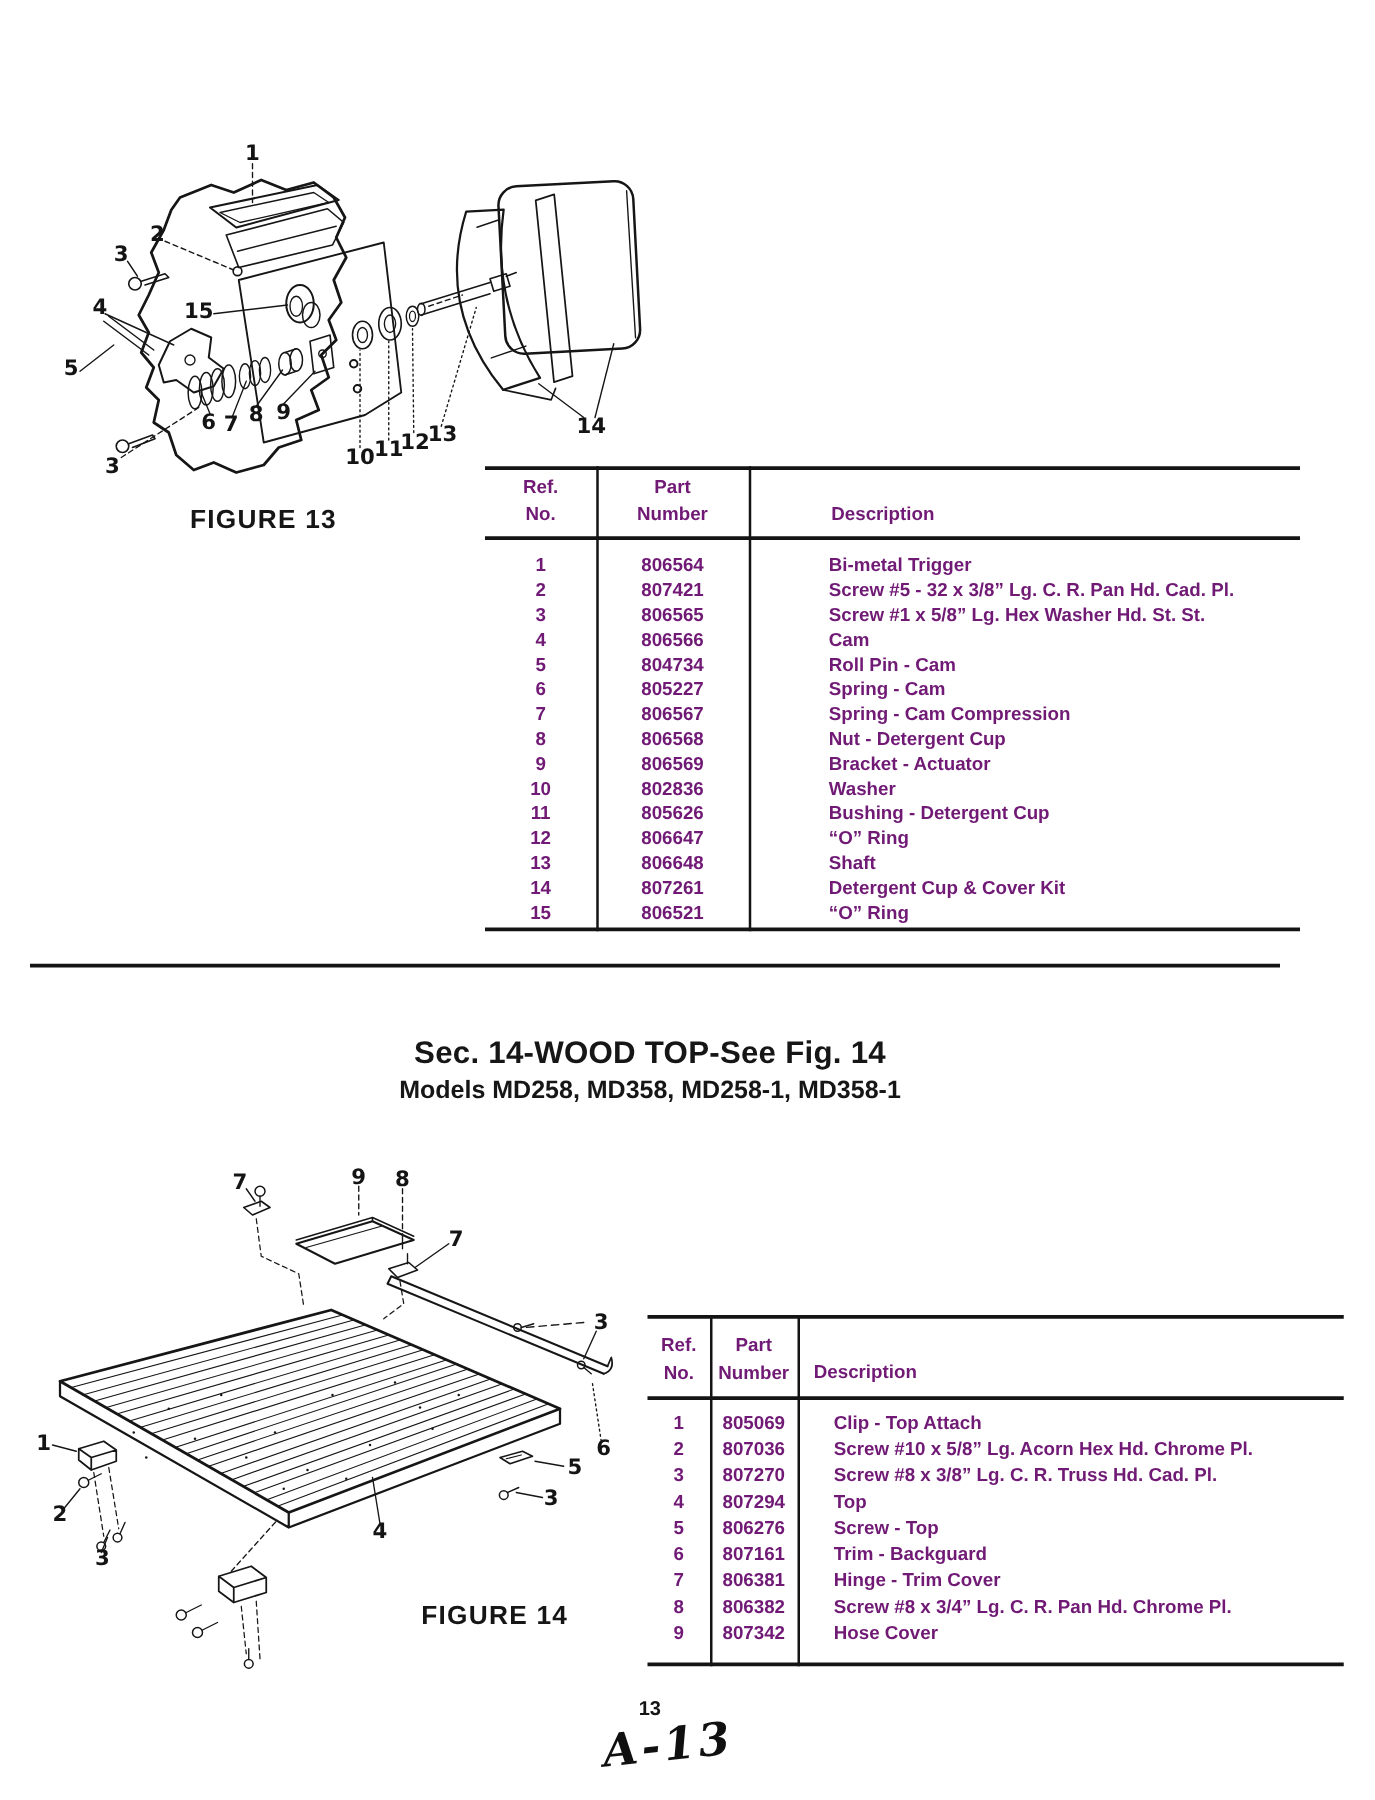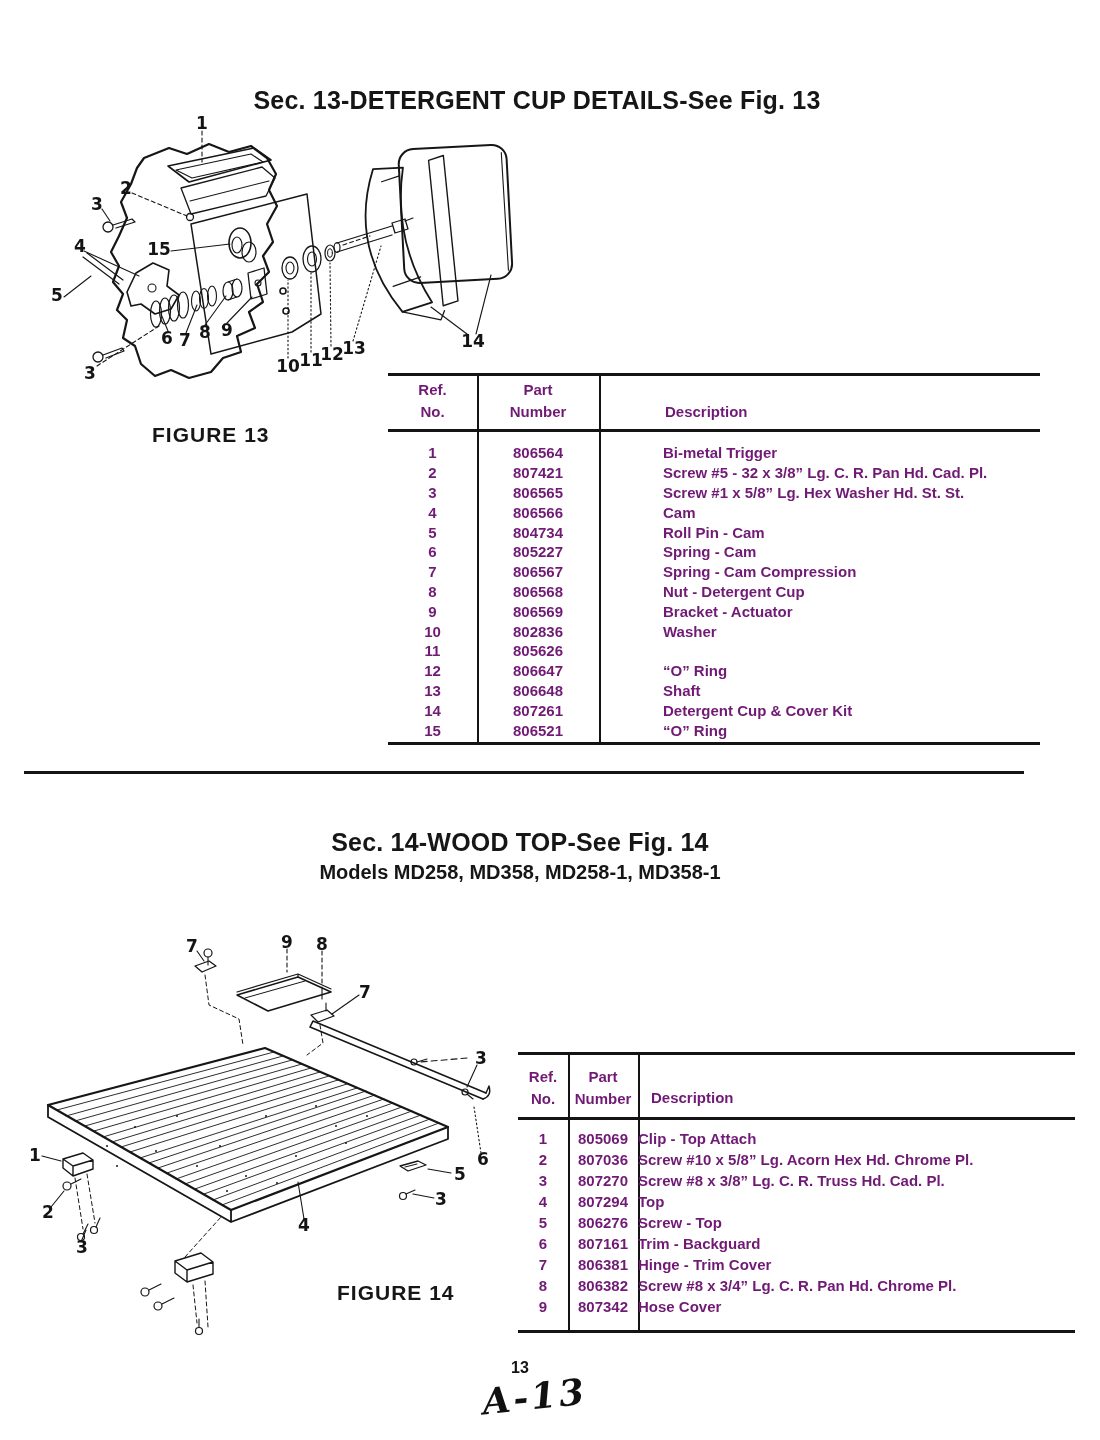--- a/index.html
+++ b/index.html
@@ -25,32 +25,31 @@
   .tbody{position:absolute;left:0;right:0;}
   .trow{display:flex;align-items:center;}
   .t1 .trow{height:19.8px;}
   .t2 .trow{height:21px;}
   .trow span{display:block;white-space:nowrap;}
   .t1 .c1{width:89px;text-align:center;}
   .t1 .c2{width:122px;text-align:center;}
   .t1 .c3{flex:1;padding-left:64px;}
   .t2 .c1{width:50px;text-align:center;}
   .t2 .c2{width:70px;text-align:center;}
-  .t2 .c3{flex:1;padding-left:0;}
+  .t2 .c3{flex:1;padding-left:29px;}
   .divider{position:absolute;background:#141414;}
   .pageno{position:absolute;font:700 16px "Liberation Sans",sans-serif;color:#141414;}
   .handwriting{position:absolute;font:italic 700 36px "DejaVu Serif",serif;color:#101010;
                transform:rotate(-6deg);letter-spacing:3px;}
 </style>
 </head>
 <body>
 
 <div id="page">
 
-  <div class="abs sec-title" style="left:0;width:1074px;top:86px">Sec. 13-DETERGENT CUP DETAILS-See Fig. 13</div>
 
   <div class="figwrap" style="left:40px;top:105px;width:520px;height:300px">
     <svg viewBox="0 0 520 300" width="520" height="300">
       <g stroke="#161616" fill="none" stroke-width="1.6" stroke-linecap="round" stroke-linejoin="round">
 
         <g stroke-width="1.1">
           <path d="M162,26 V57" stroke-dasharray="4 3"></path>
           <path d="M92,88 L147,111" stroke-dasharray="4 3"></path>
           <path d="M62,104 L70,116"></path>
           <path d="M44,146 L99,171"></path>
@@ -153,21 +152,21 @@
       <span class="callout" style="left: 165px; top: 227px;">8</span>
       <span class="callout" style="left: 187px; top: 225px;">9</span>
       <span class="callout" style="left: 248px; top: 261px;">10</span>
       <span class="callout" style="left: 271px; top: 255px;">11</span>
       <span class="callout" style="left: 292px; top: 249px;">12</span>
       <span class="callout" style="left: 314px; top: 243px;">13</span>
       <span class="callout" style="left: 433px; top: 236px;">14</span>
       <span class="callout" style="left: 50px; top: 268px;">3</span>
     </div>
 
-  <div class="abs fig-label" style="left:152px;top:423px">FIGURE 13</div>
+  <div class="abs fig-label" style="left:152px;top:404px">FIGURE 13</div>
 
   <div class="ptable t1" style="left:388px;top:373px;width:652px;height:372px">
     <div class="bline topline"></div>
     <div class="bline vline" style="left:89px"></div>
     <div class="bline vline" style="left:211px"></div>
     <div class="hcell" style="left:0;width:89px;top:6px">
       <div>Ref.</div>
         <div>No.</div>
     </div>
     <div class="hcell" style="left:89px;width:122px;top:6px">
@@ -223,20 +222,21 @@
           <span class="c3">Bracket - Actuator</span>
         </div>
         <div class="trow">
           <span class="c1">10</span>
           <span class="c2">802836</span>
           <span class="c3">Washer</span>
         </div>
         <div class="trow">
           <span class="c1">11</span>
           <span class="c2">805626</span>
+          <span class="c3">Bushing - Detergent Cup</span>
         </div>
         <div class="trow">
           <span class="c1">12</span>
           <span class="c2">806647</span>
           <span class="c3">“O” Ring</span>
         </div>
         <div class="trow">
           <span class="c1">13</span>
           <span class="c2">806648</span>
           <span class="c3">Shaft</span>

